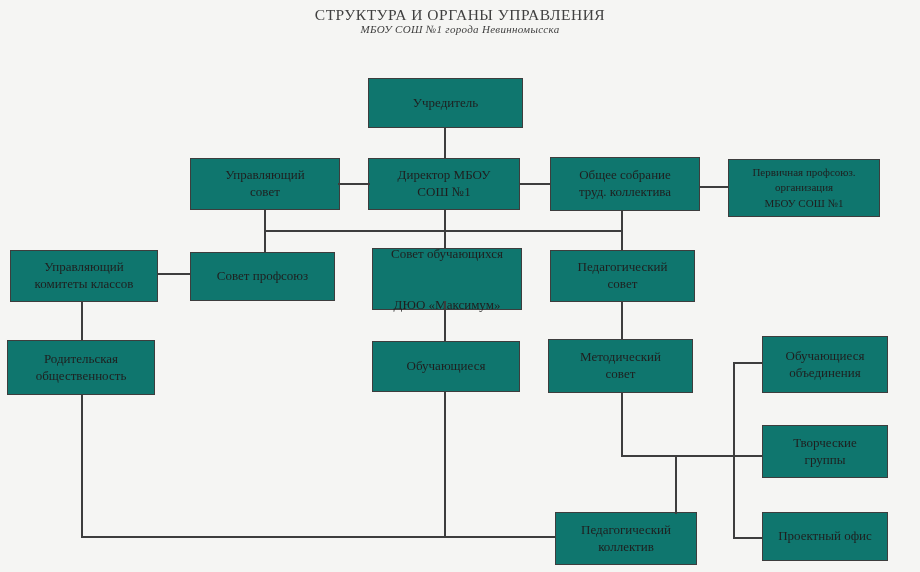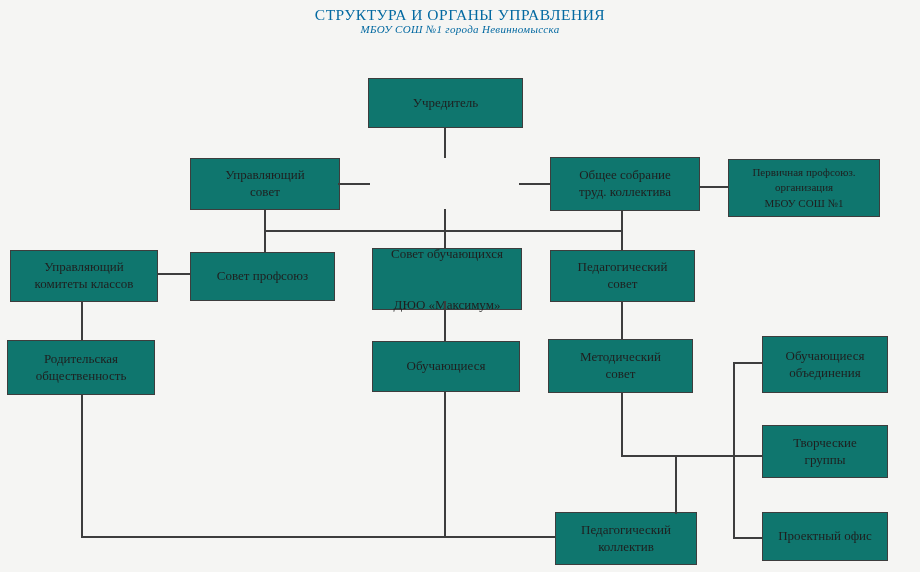--- a/index.html
+++ b/index.html
@@ -8,21 +8,21 @@
     background:#e9e9e9;
   }
   .stage{
     position:relative;
     width:920px;height:572px;
     background:#f5f5f3;
     overflow:hidden;
   }
   .titleblock{
     position:absolute;top:6px;left:0;width:920px;
-    text-align:center;color:#0369a1;
+    text-align:center;color:#404040;
   }
   .title{
     font-size:15.5px;letter-spacing:.5px;line-height:1.1;
   }
   .subtitle{
     font-size:11px;letter-spacing:.3px;line-height:1.25;font-style:italic;
   }
   .box{
     position:absolute;
     border:1.5px solid #3d3d3d;
@@ -55,20 +55,24 @@
 
   <div class="box" style="left:368px;top:78px;width:155px;height:50px;">
     <span>Учредитель</span>
   </div>
 
   <div class="box" style="left:190px;top:158px;width:150px;height:52px;">
     <span>Управляющий
 совет</span>
   </div>
 
+  <div class="box" style="left:368px;top:158px;width:152px;height:52px;">
+    <span>Директор МБОУ
+СОШ №1</span>
+  </div>
 
   <div class="box" style="left:550px;top:157px;width:150px;height:54px;">
     <span>Общее собрание
 труд. коллектива</span>
   </div>
 
   <div class="box small" style="left:728px;top:159px;width:152px;height:58px;">
     <span>Первичная профсоюз.
 организация
 МБОУ СОШ №1</span>

